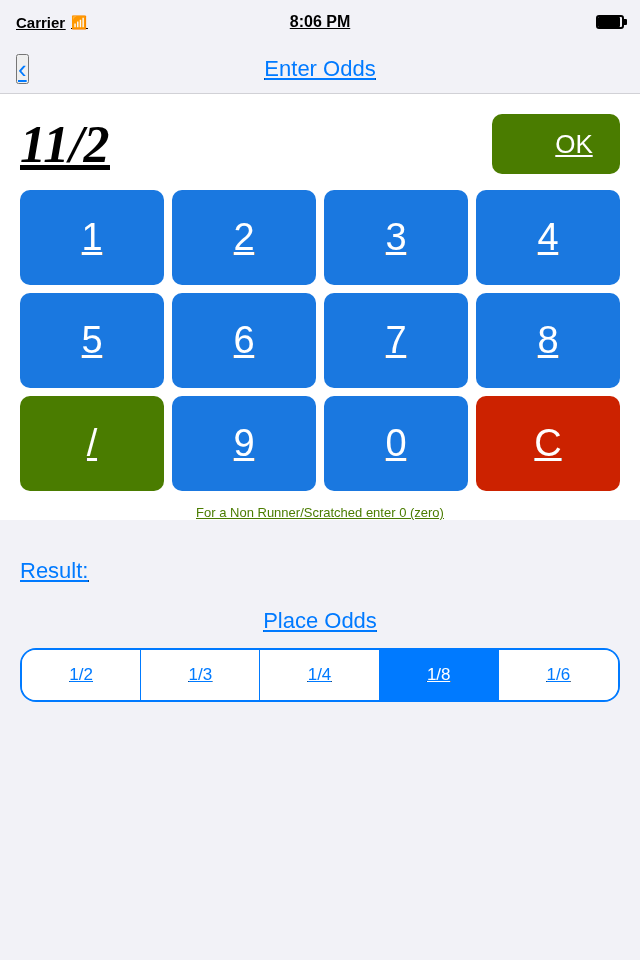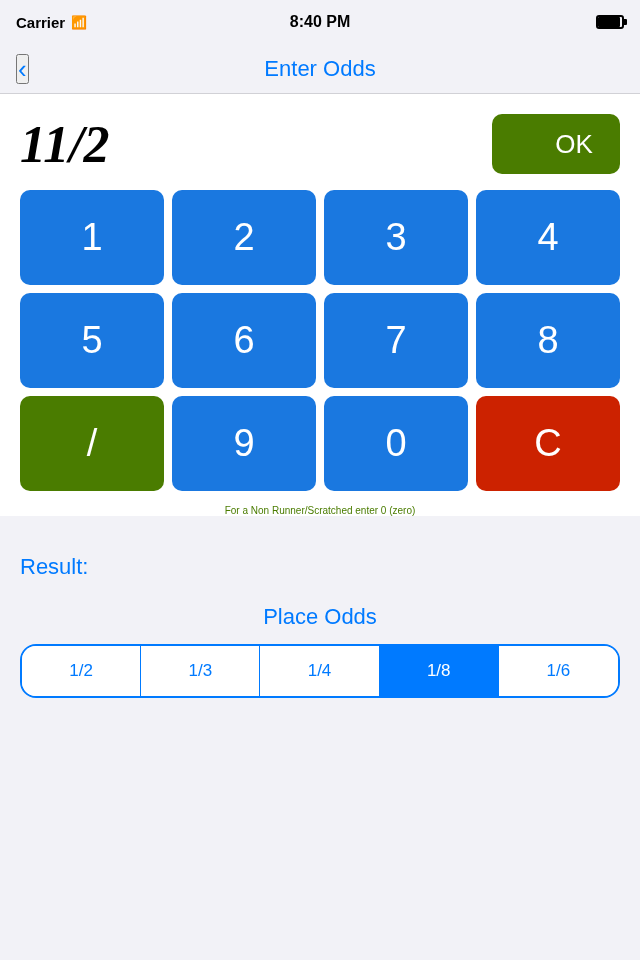--- a/index.html
+++ b/index.html
@@ -1,16 +1,16 @@
 <!DOCTYPE html>
 <html><head>
   <meta charset="utf-8">
   <meta name="viewport" content="width=640px">
   <style>
-    * { box-sizing: border-box; margin: 0; padding: 0; }
+    * { box-sizing: border-box; margin: 0; padding: 0; text-decoration: underline; }
     body {
       width: 640px;
       height: 960px;
       font-family: -apple-system, 'Helvetica Neue', Arial, sans-serif;
       background: #f2f2f7;
       overflow: hidden;
     }
 
     
     .status-bar {
@@ -132,21 +132,21 @@
       justify-content: center;
     }
     .key-blue { background: #1a78e0; }
     .key-green { background: #4a7c00; }
     .key-red { background: #cc2200; }
 
     
     .hint-text {
       text-align: center;
       color: #4a7c00;
-      font-size: 10px;
+      font-size: 13px;
       margin-bottom: 8px;
     }
 
     
     .lower-section {
       background: #f2f2f7;
       padding: 30px 20px 20px 20px;
     }
 
     
@@ -222,21 +222,21 @@
     }
   </style>
 </head>
 <body>
 
 <div class="status-bar">
   <div class="status-left">
     <span class="status-carrier">Carrier</span>
     <span class="wifi-icon">📶</span>
   </div>
-  <span class="status-time">8:40 PM</span>
+  <span class="status-time">8:06 PM</span>
   <div class="battery-icon">
     <div class="battery-fill"></div>
   </div>
 </div>
 
 <div class="nav-bar">
   <button class="nav-back">‹</button>
   <span class="nav-title">Enter Odds</span>
 </div>
 

